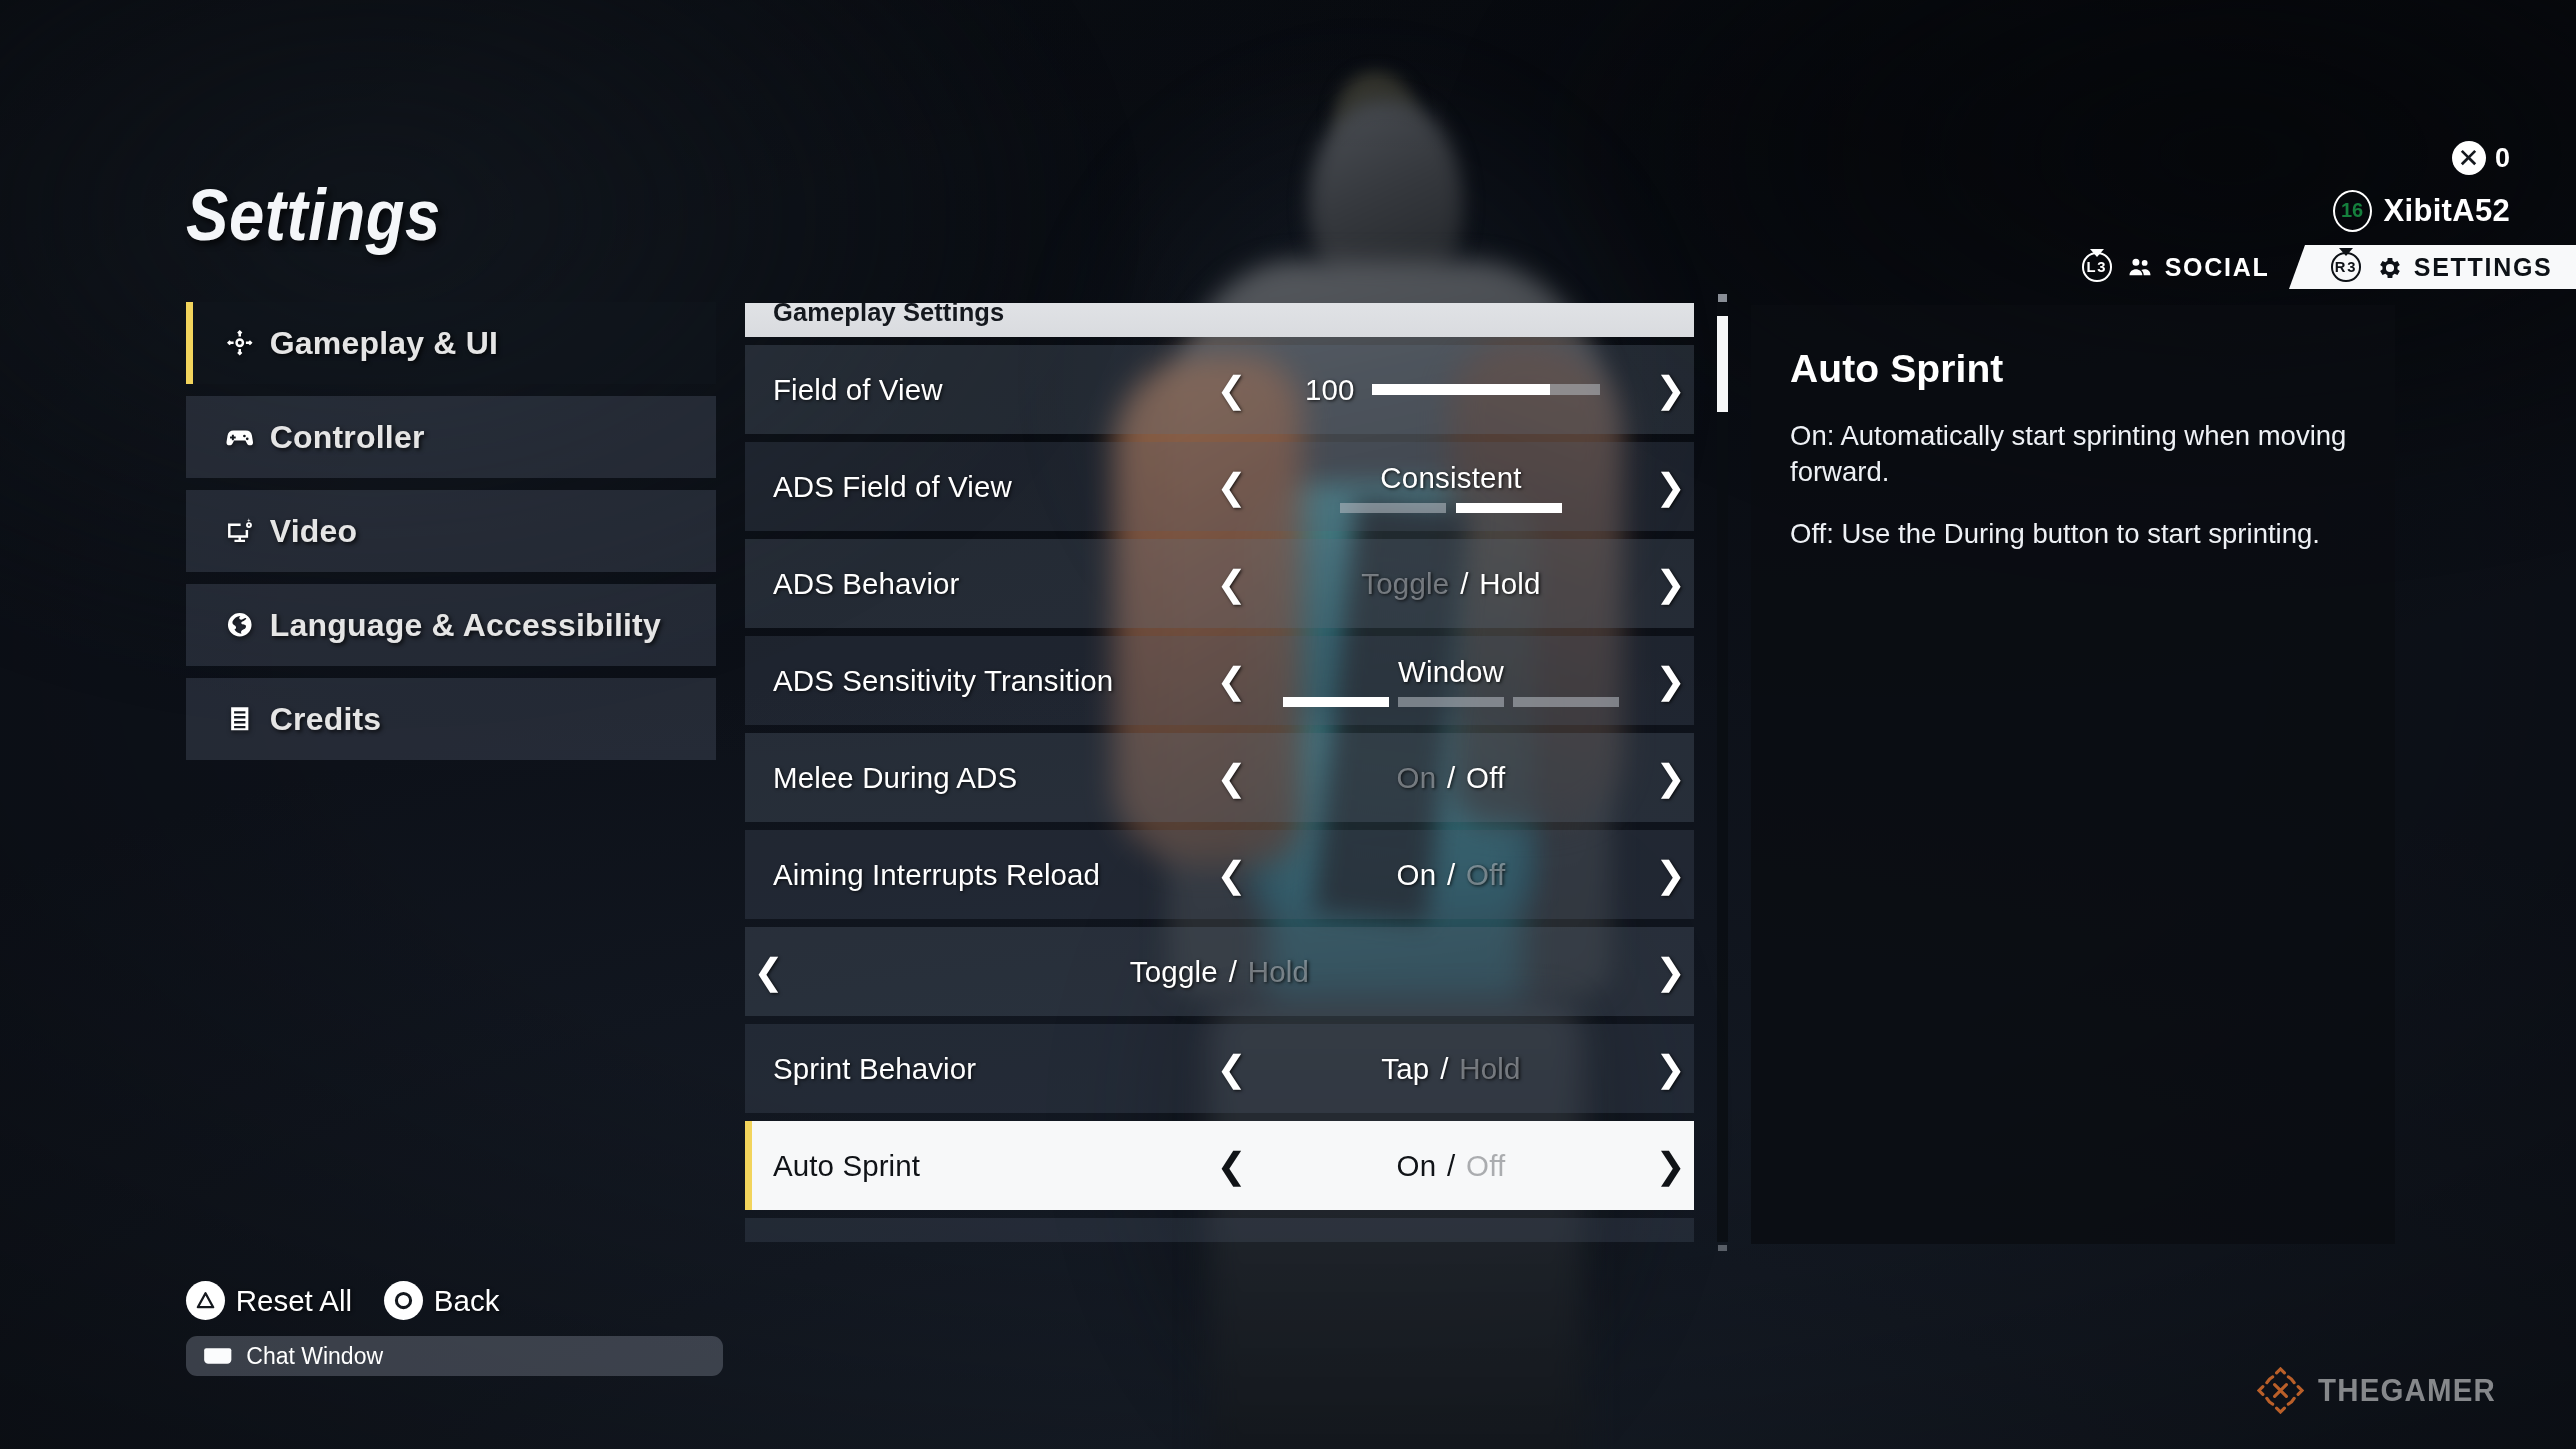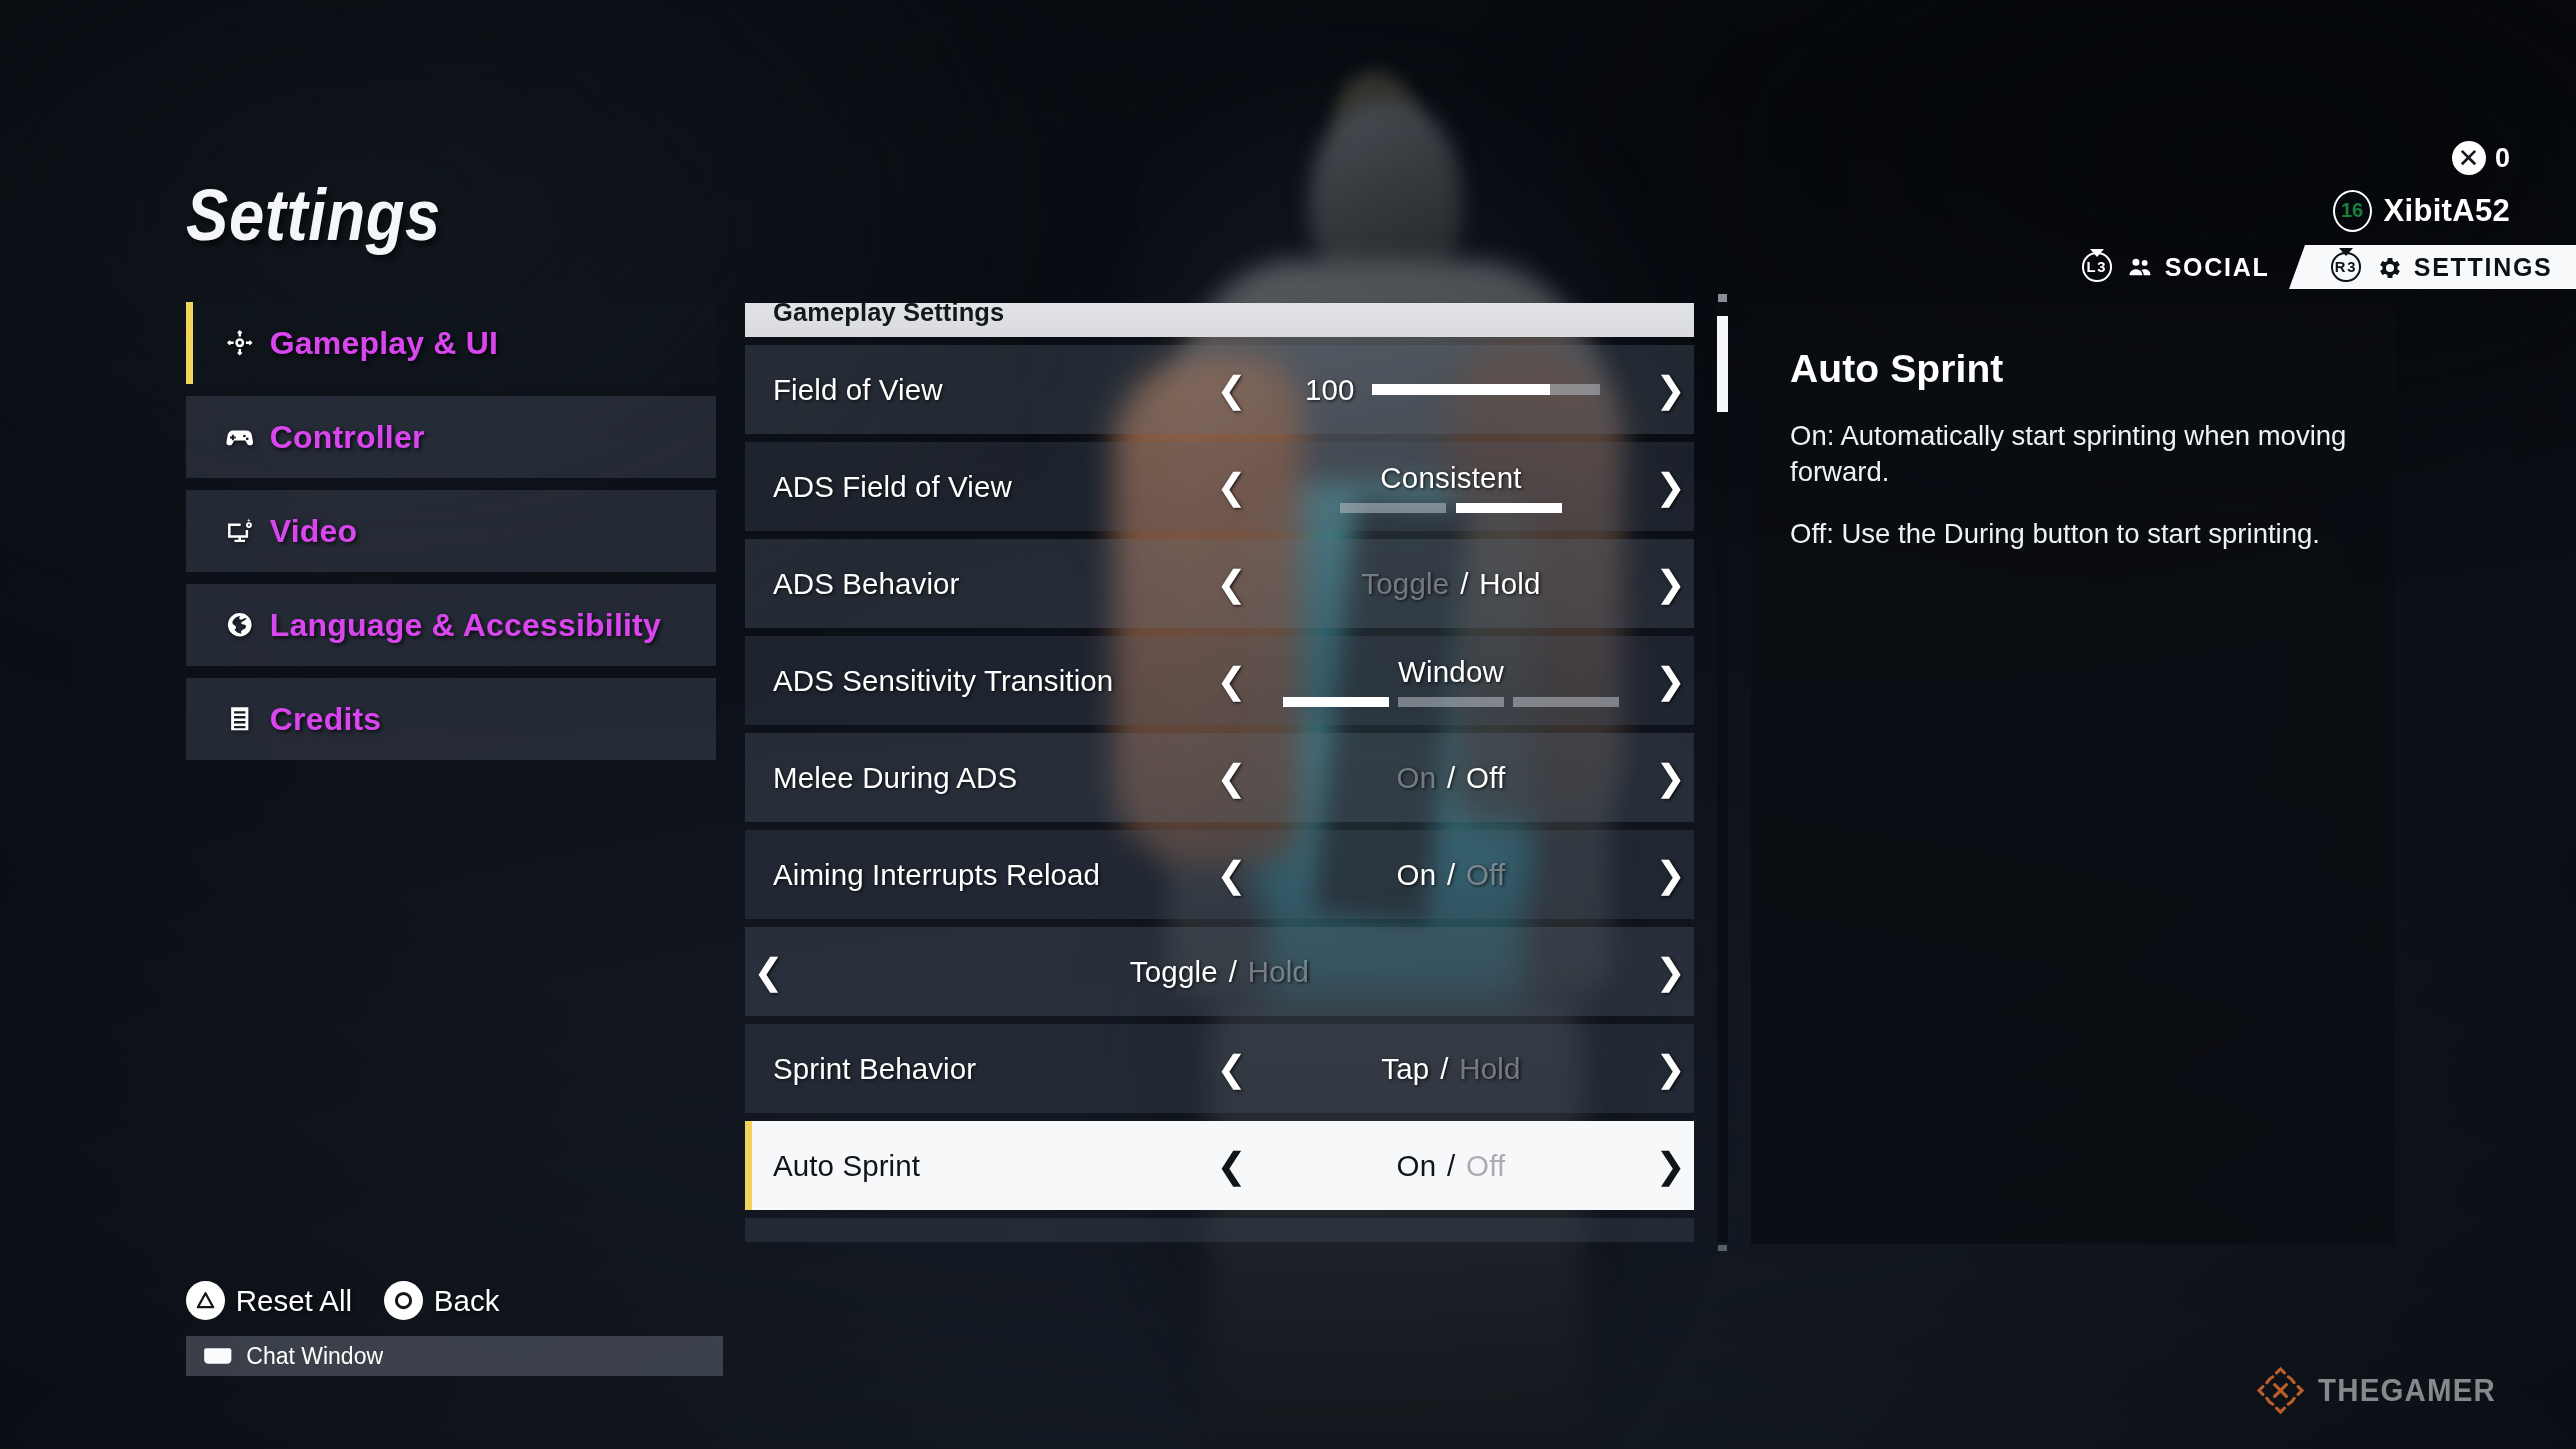--- a/index.html
+++ b/index.html
@@ -127,21 +127,21 @@
     background:#f2d45c;
   }
   .side-ico {
     width:38px; height:38px; flex:none;
     display:flex; align-items:center; justify-content:center;
     margin-right:10.7px;
     filter:drop-shadow(1.3px 2px 2.7px rgba(0,0,0,.6));
   }
   .side-ico svg { width:29.5px; height:29.5px; fill:#ffffff; }
   .side-lbl {
-    font-size:32px; font-weight:700; color:#d946ef; letter-spacing:0.2px;
+    font-size:32px; font-weight:700; color:#e5e5e5; letter-spacing:0.2px;
     text-shadow:2px 2px 4px rgba(0,0,0,.75);
   }
 
   
   #settings-panel {
     position:absolute; left:745px; top:303px; width:953px; height:939px;
     overflow:hidden;
   }
   #panel-header {
     position:absolute; left:0; top:-8px; width:949px; height:42px;
@@ -305,21 +305,21 @@
   .fbtn { display:flex; align-items:center; gap:10.7px; }
   .fbtn-ico {
     width:39px; height:39px; border-radius:50%; background:#ffffff;
     display:flex; align-items:center; justify-content:center; flex:none;
   }
   .fbtn-ico svg { width:23px; height:23px; }
   .fbtn-lbl { font-size:29.5px; color:#ffffff; text-shadow:1.3px 1.3px 3.4px rgba(0,0,0,.7); }
 
   #chat-bar {
     height:40px; width:537px; background:rgba(108,116,128,0.48);
-    display:flex; align-items:center; padding-left:17.4px; gap:13.4px;
+    display:flex; align-items:center; padding-left:17.4px; gap:13.4px;border-radius:11px;
   }
   #chat-bar .chat-ico { width:29.5px; height:23px; flex:none; }
   #chat-bar .chat-ico svg { width:29.5px; height:23px; fill:#fbfcfd; }
   #chat-lbl { font-size:23px; color:#ffffff; }
 
   
   #watermark {
     position:absolute; right:64px; bottom:35px;
     display:flex; align-items:center; gap:14.8px; opacity:.95;
   }

